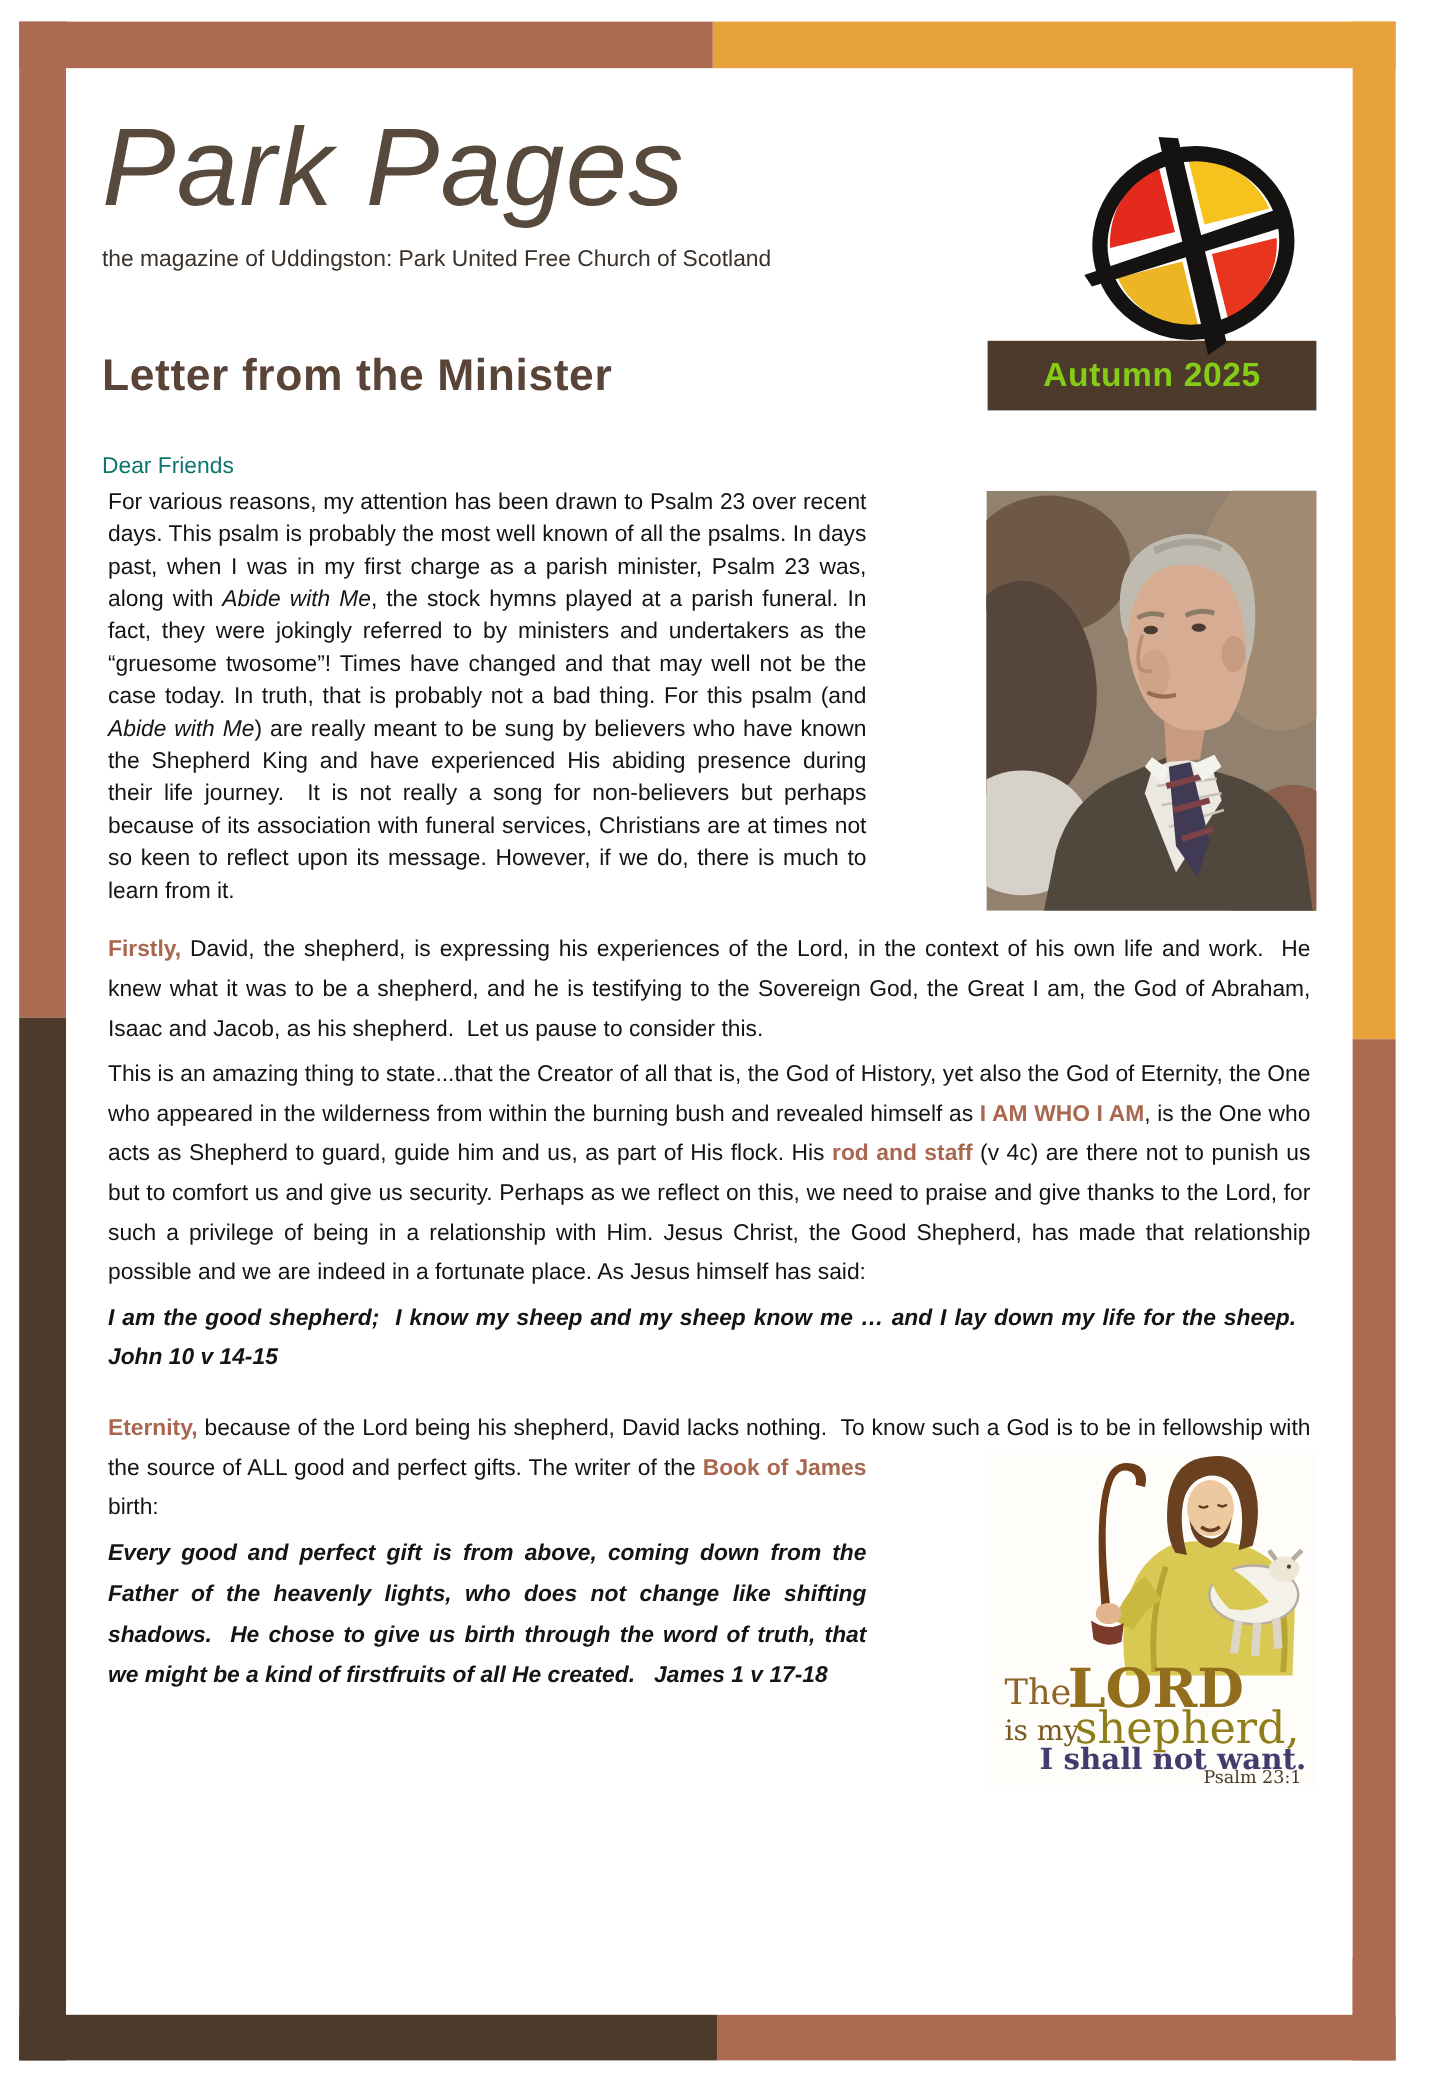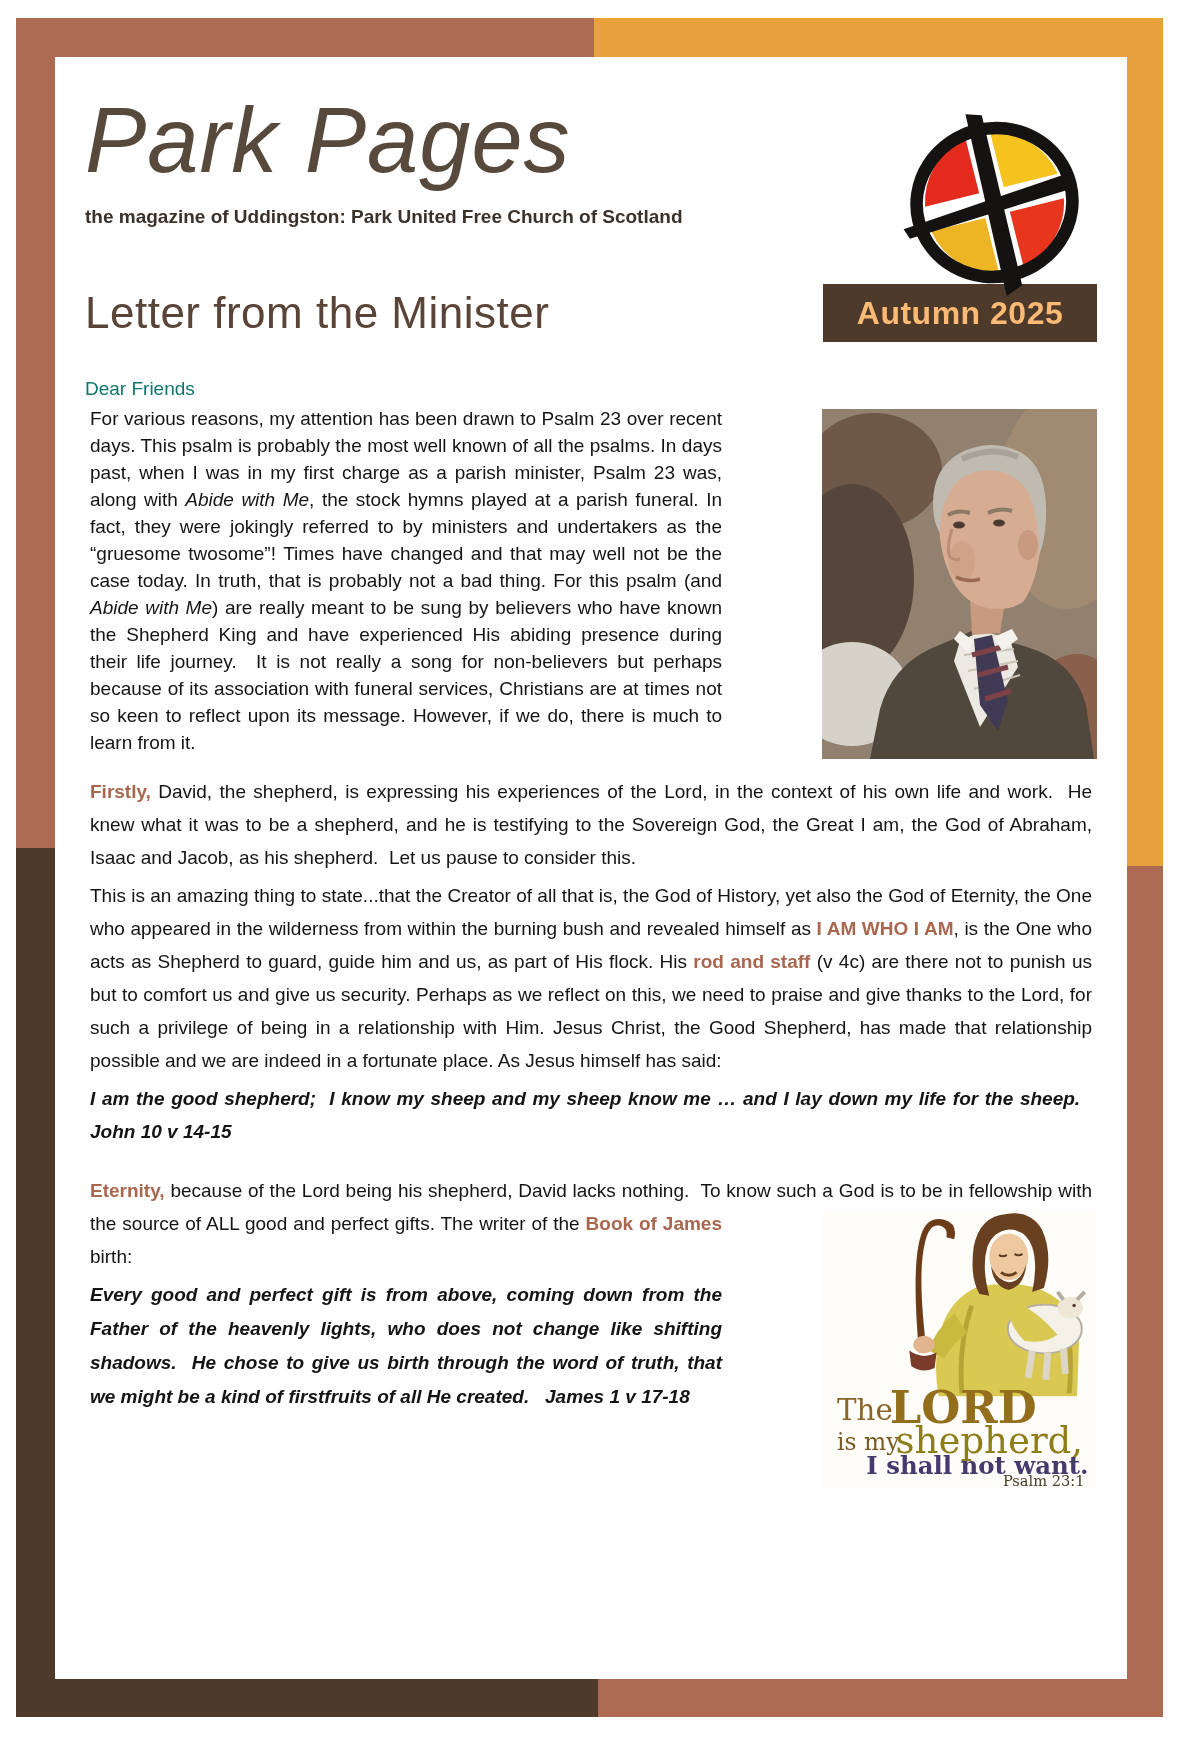--- a/index.html
+++ b/index.html
@@ -17,28 +17,28 @@
   .f-bot-dark     {left:16px;  top:1679px; width:582px; height:38px;  background:var(--dark_brown);}
   .f-bot-sienna   {left:598px; top:1679px; width:565px; height:38px;  background:var(--sienna);}
 
   
   #content{position:absolute;left:55px;top:57px;width:1072px;height:1575px;
            background:#fff;box-sizing:border-box;padding:0 30px;overflow:hidden;}
 
   header{position:relative;}
   #masthead-title{margin:34px 0 0 0;font-size:92px;line-height:1.08;font-style:italic;
                   font-weight:400;letter-spacing:1px;color:#57493C;}
-  #masthead-sub{margin:16px 0 0 0;font-size:19px;font-weight:bold;color:#3A322A;}
+  #masthead-sub{margin:16px 0 0 0;font-size:19px;font-weight:normal;color:#3A322A;}
   #logo{position:absolute;right:0;top:16px;width:205px;height:192px;}
 
   .heading-row{display:flex;justify-content:space-between;align-items:center;margin-top:56px;}
-  #section-heading{margin:0;font-size:44px;font-weight:normal;letter-spacing:.5px;color:var(--heading);text-align:center;}
-  #issue-badge{min-width:274px;height:58px;background:var(--dark_brown);color:#fdba74;
+  #section-heading{margin:0;font-size:37px;font-weight:bold;letter-spacing:.5px;color:var(--heading);text-align:center;}
+  #issue-badge{min-width:274px;height:58px;background:var(--dark_brown);color:#84cc16;
                display:flex;align-items:center;justify-content:center;box-sizing:border-box;
-               font-size:32px;font-weight:bold;letter-spacing:.5px;}
+               font-size:28px;font-weight:bold;letter-spacing:.5px;}
 
   .salutation{margin:36px 0 0 0;font-size:19px;color:#0f766e;}
 
   p.body{margin:5px;font-size:19px;color:#141414;text-align:justify;}
   .lh-sm{line-height:27px;}
   .lh-lg{line-height:33px;}
   .mt-intro{margin-top:34px;}
   .mt-firstly{margin-top:76px;clear:both;}
   .mt-std{margin-top:22px;}
   .mt-quote{margin-top:24px;}

